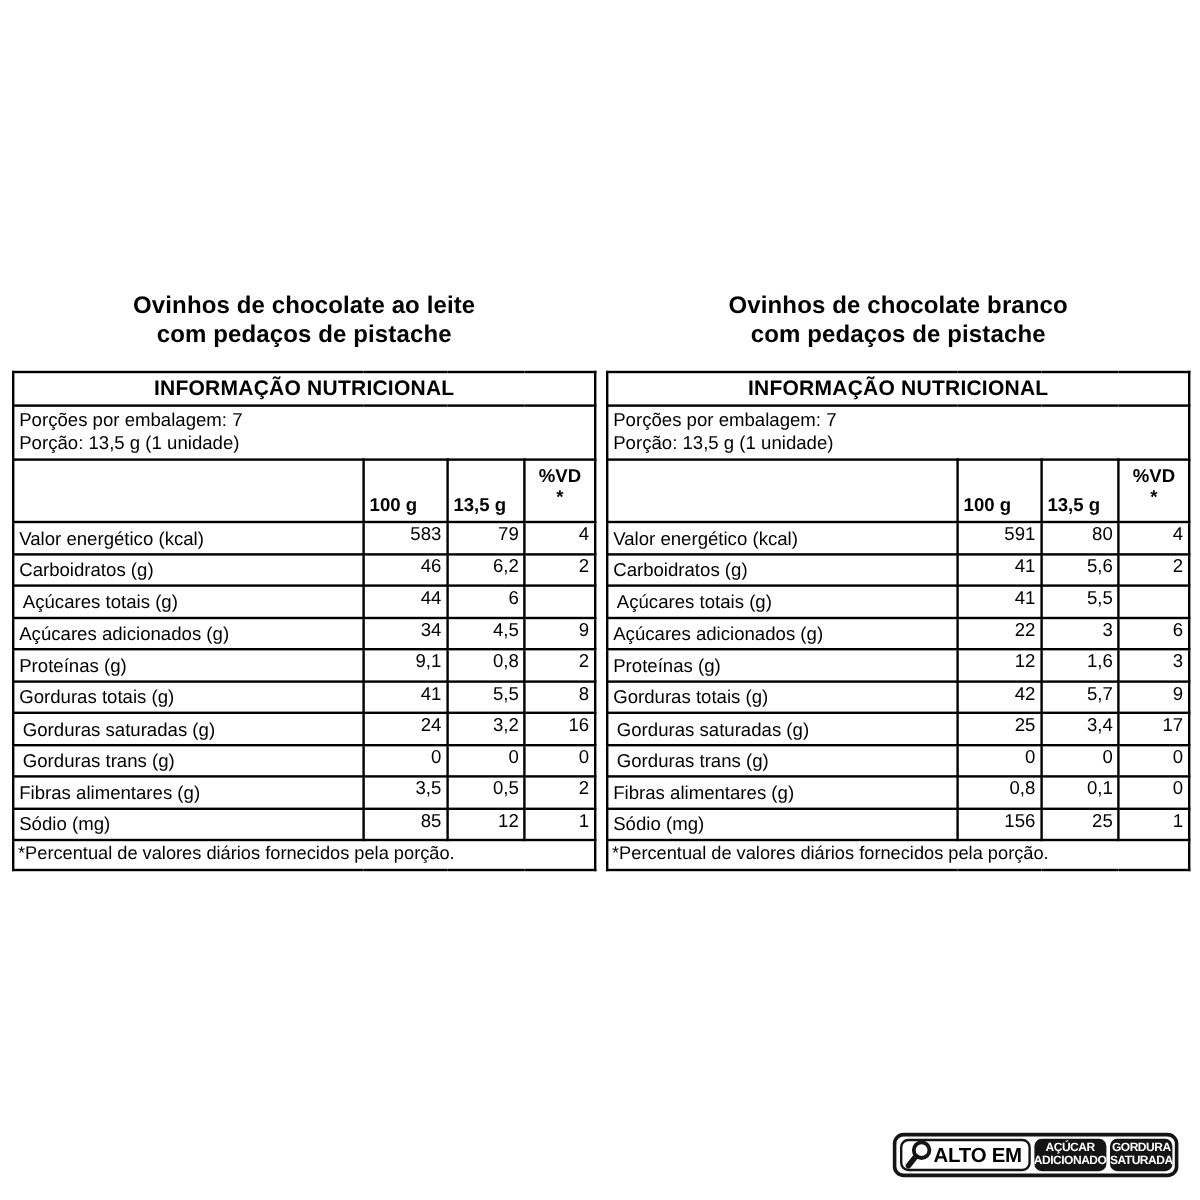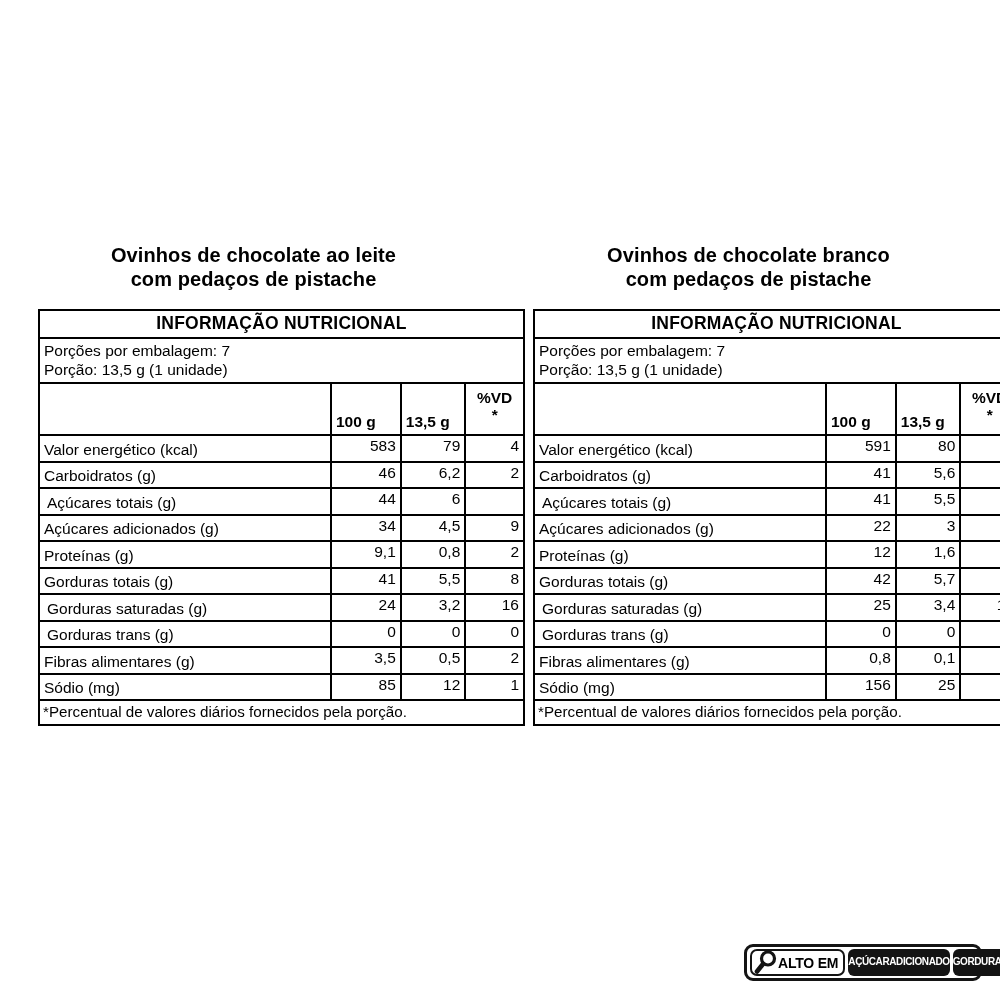--- a/index.html
+++ b/index.html
@@ -29,21 +29,20 @@
     font-size: 20px;
     line-height: 24px;
     letter-spacing: 0.1px;
   }
 
   table.nutri {
     width: 100%;
     border-collapse: collapse;
     table-layout: fixed;
     border: 2px solid #000;
-    margin-left: 28px;
   }
   .nutri col.c-label   { width: 60.2%; }
   .nutri col.c-100g    { width: 14.4%; }
   .nutri col.c-serving { width: 13.3%; }
   .nutri col.c-vd      { width: 12.1%; }
 
   .nutri td {
     border: 2px solid #000;
     padding: 0 4px;
     font-size: 15.5px;
@@ -123,31 +122,32 @@
     box-sizing: border-box;
     border: 2.5px solid #141414;
     border-radius: 7px;
     background: #ffffff;
     display: flex;
     align-items: center;
     padding: 0 5px 0 0;
   }
   .alto-pill .alto-text {
     font-weight: 700;
-    font-size: 14px;
+    font-size: 17px;
     letter-spacing: -0.2px;
     white-space: nowrap;
   }
   .alto-pill svg { display: block; margin-left: 1px; }
   .tag-pill {
     flex: 1 1 0;
     background: #141414;
     color: #ffffff;
     border-radius: 6px;
     display: flex;
+    flex-direction: column;
     align-items: center;
     justify-content: center;
     font-weight: 700;
     font-size: 10px;
     line-height: 10.5px;
     letter-spacing: -0.4px;
     white-space: nowrap;
   }
 </style>
 </head>

